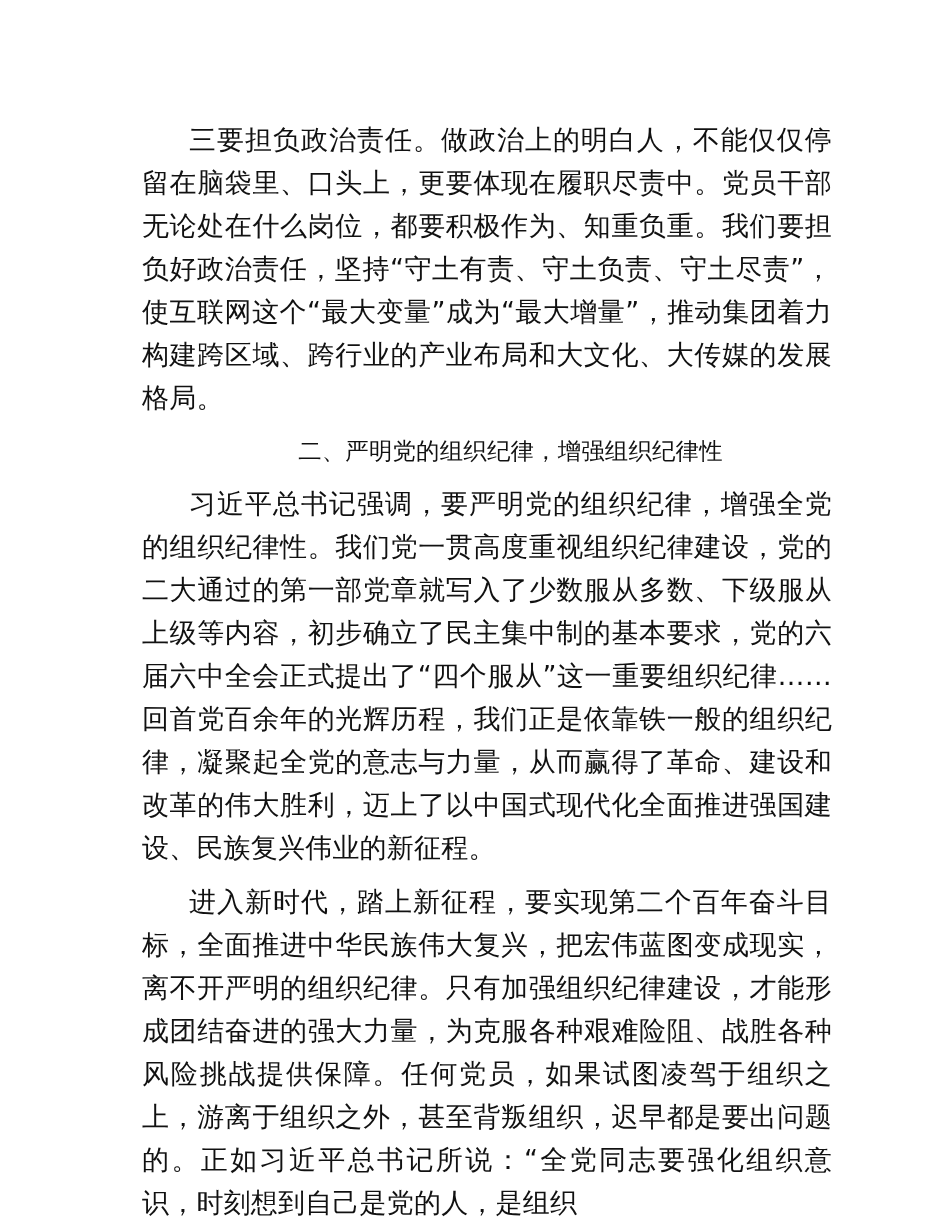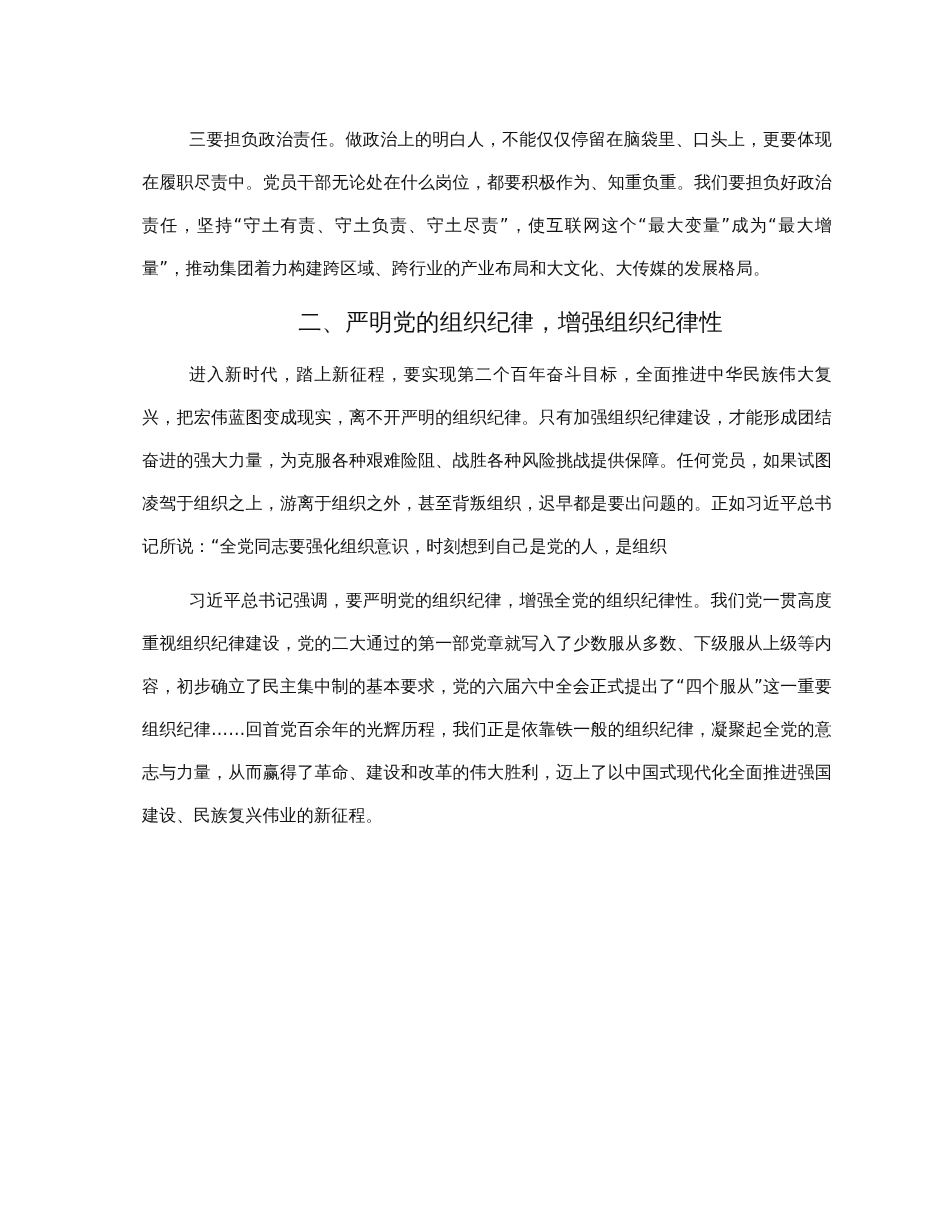--- a/index.html
+++ b/index.html
@@ -16,21 +16,21 @@
     color: #111111;
   }
   .page {
     position: absolute;
     left: 142px;
     top: 118px;
     width: 690px;
   }
   .para {
     margin: 0 0 11px 0;
-    font-size: 17px;
+    font-size: 27px;
     line-height: 43px;
     text-indent: 47px;
     text-align: justify;
     letter-spacing: 0.2px;
     word-break: break-all;
   }
   .heading {
     margin: 0 0 9px 0;
     font-size: 23.4px;
     line-height: 43px;
@@ -38,15 +38,15 @@
     letter-spacing: 0.2px;
     text-align: center;
   }
 </style>
 </head>
 <body>
 
 <div class="page">
   <p class="para">三要担负政治责任。做政治上的明白人，不能仅仅停留在脑袋里、口头上，更要体现在履职尽责中。党员干部无论处在什么岗位，都要积极作为、知重负重。我们要担负好政治责任，坚持“守土有责、守土负责、守土尽责”，使互联网这个“最大变量”成为“最大增量”，推动集团着力构建跨区域、跨行业的产业布局和大文化、大传媒的发展格局。</p>
   <p class="heading">二、严明党的组织纪律，增强组织纪律性</p>
+  <p class="para">习近平总书记强调，要严明党的组织纪律，增强全党的组织纪律性。我们党一贯高度重视组织纪律建设，党的二大通过的第一部党章就写入了少数服从多数、下级服从上级等内容，初步确立了民主集中制的基本要求，党的六届六中全会正式提出了“四个服从”这一重要组织纪律……回首党百余年的光辉历程，我们正是依靠铁一般的组织纪律，凝聚起全党的意志与力量，从而赢得了革命、建设和改革的伟大胜利，迈上了以中国式现代化全面推进强国建设、民族复兴伟业的新征程。</p>
   <p class="para">进入新时代，踏上新征程，要实现第二个百年奋斗目标，全面推进中华民族伟大复兴，把宏伟蓝图变成现实，离不开严明的组织纪律。只有加强组织纪律建设，才能形成团结奋进的强大力量，为克服各种艰难险阻、战胜各种风险挑战提供保障。任何党员，如果试图凌驾于组织之上，游离于组织之外，甚至背叛组织，迟早都是要出问题的。正如习近平总书记所说：“全党同志要强化组织意识，时刻想到自己是党的人，是组织</p>
-  <p class="para">习近平总书记强调，要严明党的组织纪律，增强全党的组织纪律性。我们党一贯高度重视组织纪律建设，党的二大通过的第一部党章就写入了少数服从多数、下级服从上级等内容，初步确立了民主集中制的基本要求，党的六届六中全会正式提出了“四个服从”这一重要组织纪律……回首党百余年的光辉历程，我们正是依靠铁一般的组织纪律，凝聚起全党的意志与力量，从而赢得了革命、建设和改革的伟大胜利，迈上了以中国式现代化全面推进强国建设、民族复兴伟业的新征程。</p>
 </div>
 
 </body></html>

